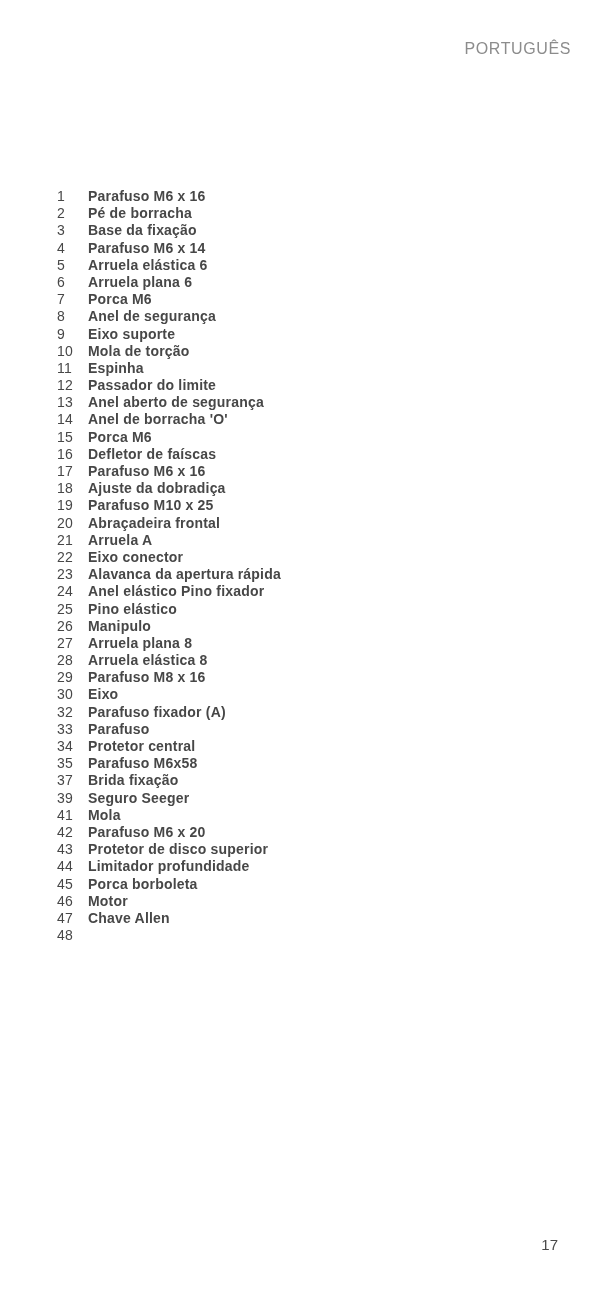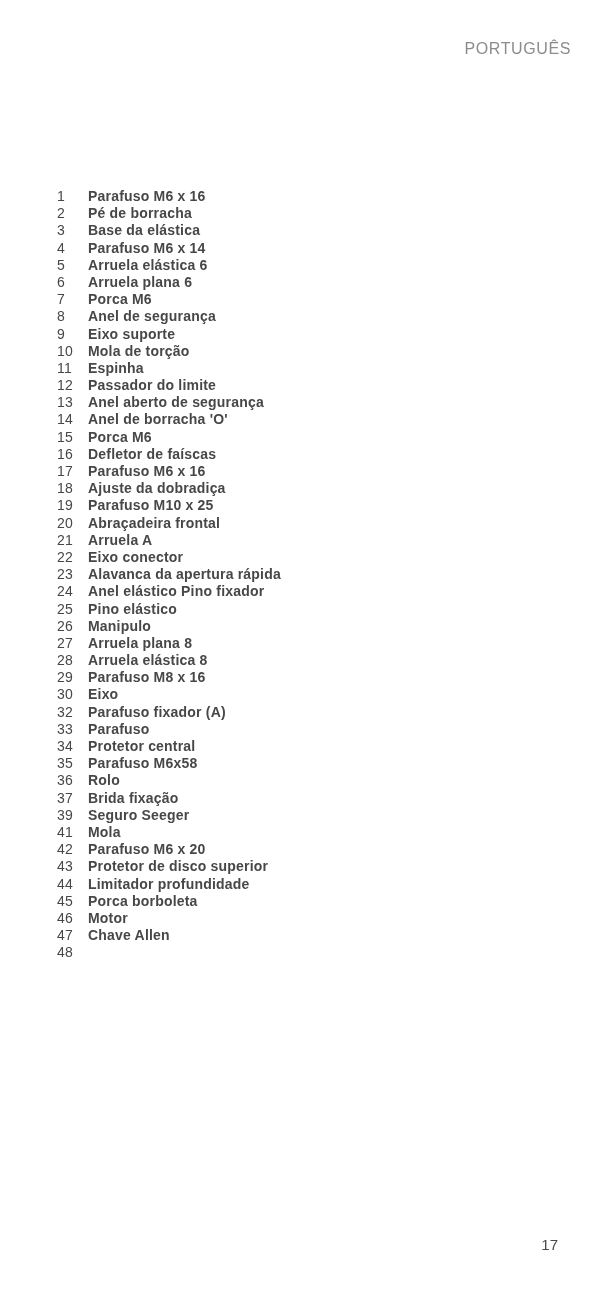--- a/index.html
+++ b/index.html
@@ -68,21 +68,21 @@
       <div class="row">
         <span class="num">1</span>
         <span class="label">Parafuso M6 x 16</span>
       </div>
       <div class="row">
         <span class="num">2</span>
         <span class="label">Pé de borracha</span>
       </div>
       <div class="row">
         <span class="num">3</span>
-        <span class="label">Base da elástica</span>
+        <span class="label">Base da fixação</span>
       </div>
       <div class="row">
         <span class="num">4</span>
         <span class="label">Parafuso M6 x 14</span>
       </div>
       <div class="row">
         <span class="num">5</span>
         <span class="label">Arruela elástica 6</span>
       </div>
       <div class="row">
@@ -195,24 +195,20 @@
       </div>
       <div class="row">
         <span class="num">34</span>
         <span class="label">Protetor central</span>
       </div>
       <div class="row">
         <span class="num">35</span>
         <span class="label">Parafuso M6x58</span>
       </div>
       <div class="row">
-        <span class="num">36</span>
-        <span class="label">Rolo</span>
-      </div>
-      <div class="row">
         <span class="num">37</span>
         <span class="label">Brida fixação</span>
       </div>
       <div class="row">
         <span class="num">39</span>
         <span class="label">Seguro Seeger</span>
       </div>
       <div class="row">
         <span class="num">41</span>
         <span class="label">Mola</span>

